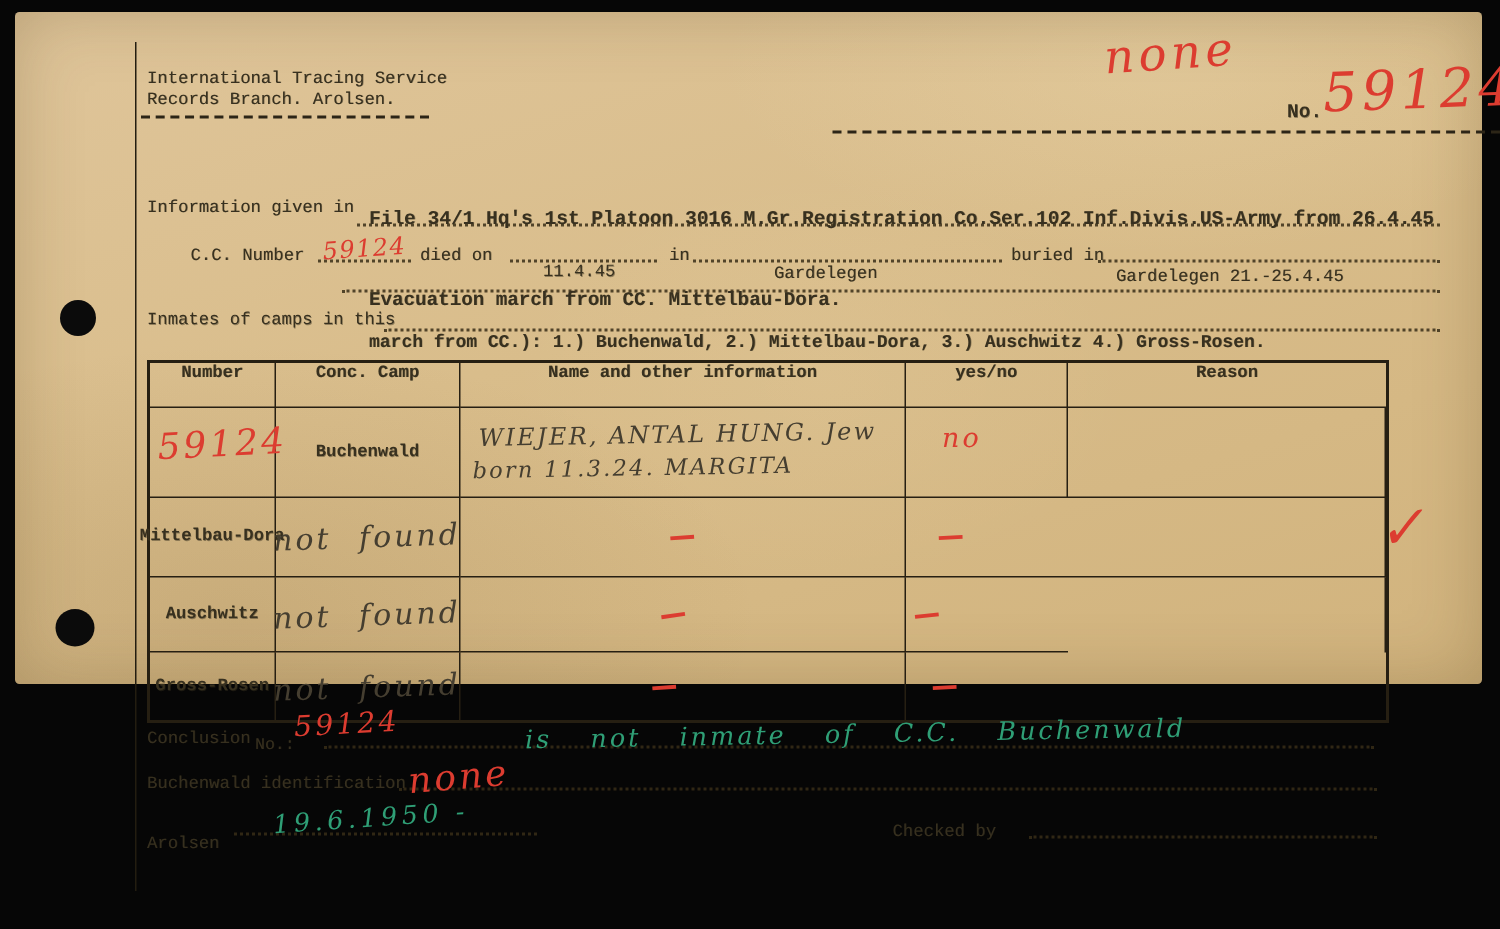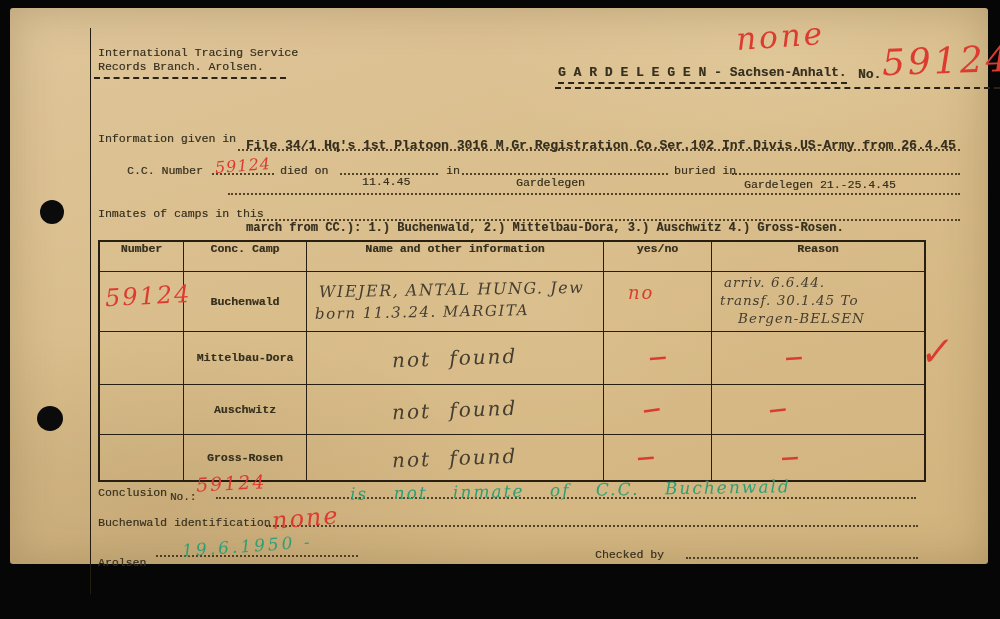--- a/index.html
+++ b/index.html
@@ -1,18 +1,18 @@
 <!DOCTYPE html>
 <html><head>
 <meta charset="utf-8">
 <style>
   html,body{margin:0;padding:0;background:#060606;}
   #stage{position:relative;width:1000px;height:619px;background:#060606;overflow:hidden;
          font-family:"Liberation Mono",monospace;}
-  #card{position:absolute;left:10px;top:8px;width:978px;height:556px;border-radius:3px;
+  #card{position:absolute;left:10px;top:8px;width:978px;height:448px;border-radius:3px;
         background:
           radial-gradient(ellipse 420px 180px at 78% 8%, rgba(240,222,180,0.25), transparent 70%),
           radial-gradient(ellipse 500px 260px at 15% 90%, rgba(110,82,38,0.14), transparent 70%),
           radial-gradient(ellipse 300px 200px at 55% 55%, rgba(255,240,205,0.08), transparent 70%),
           linear-gradient(163deg,#dfc59a 0%,#d9bd8b 45%,#d1b37d 100%);
         box-shadow:inset 0 0 45px rgba(80,58,22,0.25);}
   .abs{position:absolute;}
   .typed{font-family:"Liberation Mono",monospace;color:#37301f;font-size:11.5px;line-height:14px;
          text-shadow:0.4px 0.4px 0 rgba(55,48,31,0.45);white-space:nowrap;}
   .typed-b{font-weight:bold;}
@@ -46,21 +46,20 @@
 
     <div class="abs vrule"></div>
     <div class="abs hole" style="left:30px;top:192px;"></div>
     <div class="abs hole" style="left:27px;top:398px;width:26px;height:25px;"></div>
 
     <div class="abs typed" style="left:88px;top:38px;">International Tracing Service</div>
     <div class="abs typed" style="left:88px;top:52px;">Records Branch.  Arolsen.</div>
     <div class="abs dashline" style="left:84px;top:66px;width:192px;"></div>
 
     <div class="abs hw red" style="left:726px;top:10px;font-size:31px;letter-spacing:3px;transform:rotate(-4deg);">none</div>
-    <div class="abs typed typed-b dashu" style="left:548px;top:58px;font-size:13px;">G A R D E L E G E N - Sachsen-Anhalt.</div>
     <div class="abs typed typed-b" style="left:848px;top:60px;font-size:13px;">No.</div>
     <div class="abs hw red" style="left:872px;top:32px;font-size:36px;letter-spacing:3px;transform:rotate(-2deg);">59124</div>
     <div class="abs dashline" style="left:545px;top:76px;width:445px;"></div>
 
 
     <div class="abs typed" style="left:88px;top:124px;">Information given in</div>
     <div class="abs dots" style="left:228px;top:136px;width:722px;"></div>
     <div class="abs typed typed-b" style="left:236px;top:131px;font-size:13px;">File 34/1 Hq's 1st Platoon 3016 M.Gr.Registration Co.Ser.102 Inf.Divis.US-Army from 26.4.45</div>
 
     <div class="abs typed" style="left:117px;top:156px;">C.C. Number</div>
@@ -70,20 +69,21 @@
     <div class="abs dots" style="left:330px;top:160px;width:98px;"></div>
     <div class="abs typed" style="left:352px;top:167px;">11.4.45</div>
     <div class="abs typed" style="left:436px;top:156px;">in</div>
     <div class="abs dots" style="left:452px;top:160px;width:206px;"></div>
     <div class="abs typed" style="left:506px;top:168px;">Gardelegen</div>
     <div class="abs typed" style="left:664px;top:156px;">buried in</div>
     <div class="abs dots" style="left:722px;top:160px;width:228px;"></div>
     <div class="abs typed" style="left:734px;top:170px;">Gardelegen 21.-25.4.45</div>
 
     <div class="abs dots" style="left:218px;top:180px;width:732px;"></div>
+    <div class="abs typed typed-b" style="left:236px;top:185px;font-size:12.8px;">Evacuation march from CC. Mittelbau-Dora.</div>
 
     <div class="abs typed" style="left:88px;top:199px;">Inmates of camps in this</div>
     <div class="abs dots" style="left:246px;top:206px;width:704px;"></div>
     <div class="abs typed typed-b" style="left:236px;top:213px;font-size:12px;">march from CC.): 1.) Buchenwald, 2.) Mittelbau-Dora, 3.) Auschwitz 4.) Gross-Rosen.</div>
 
     <div class="abs" id="idtable">
 
       <div class="cell hdr">
           <span class="typed">Number</span>
         </div>
@@ -105,25 +105,20 @@
       </div>
       <div class="cell campcell">
           <span class="typed typed-b">Buchenwald</span>
         </div>
       <div class="cell">
         <div class="abs hw pencil" style="left:12px;top:8px;font-size:16px;letter-spacing:1.5px;transform:rotate(-1deg);">WIEJER, ANTAL HUNG. Jew</div>
         <div class="abs hw pencil" style="left:8px;top:31px;font-size:15px;letter-spacing:1.5px;transform:rotate(-1deg);">born 11.3.24.  MARGITA</div>
       </div>
       <div class="cell">
         <span class="abs hw red" style="left:24px;top:10px;font-size:18px;letter-spacing:2px;">no</span>
-      </div>
-      <div class="cell lastcol">
-        <div class="abs hw pencil" style="left:12px;top:2px;font-size:13.5px;letter-spacing:1px;">arriv. 6.6.44.</div>
-        <div class="abs hw pencil" style="left:8px;top:20px;font-size:13.5px;letter-spacing:1px;">transf. 30.1.45 To</div>
-        <div class="abs hw pencil" style="left:26px;top:38px;font-size:13.5px;letter-spacing:1px;">Bergen-BELSEN</div>
       </div>
 
       <div class="cell"></div>
       <div class="cell campcell">
           <span class="typed typed-b">Mittelbau-Dora</span>
         </div>
       <div class="cell center">
           <span class="hw pencil" style="font-size:20px;letter-spacing:2px;word-spacing:10px;transform:rotate(-2deg);">not found</span>
         </div>
       <div class="cell center">

